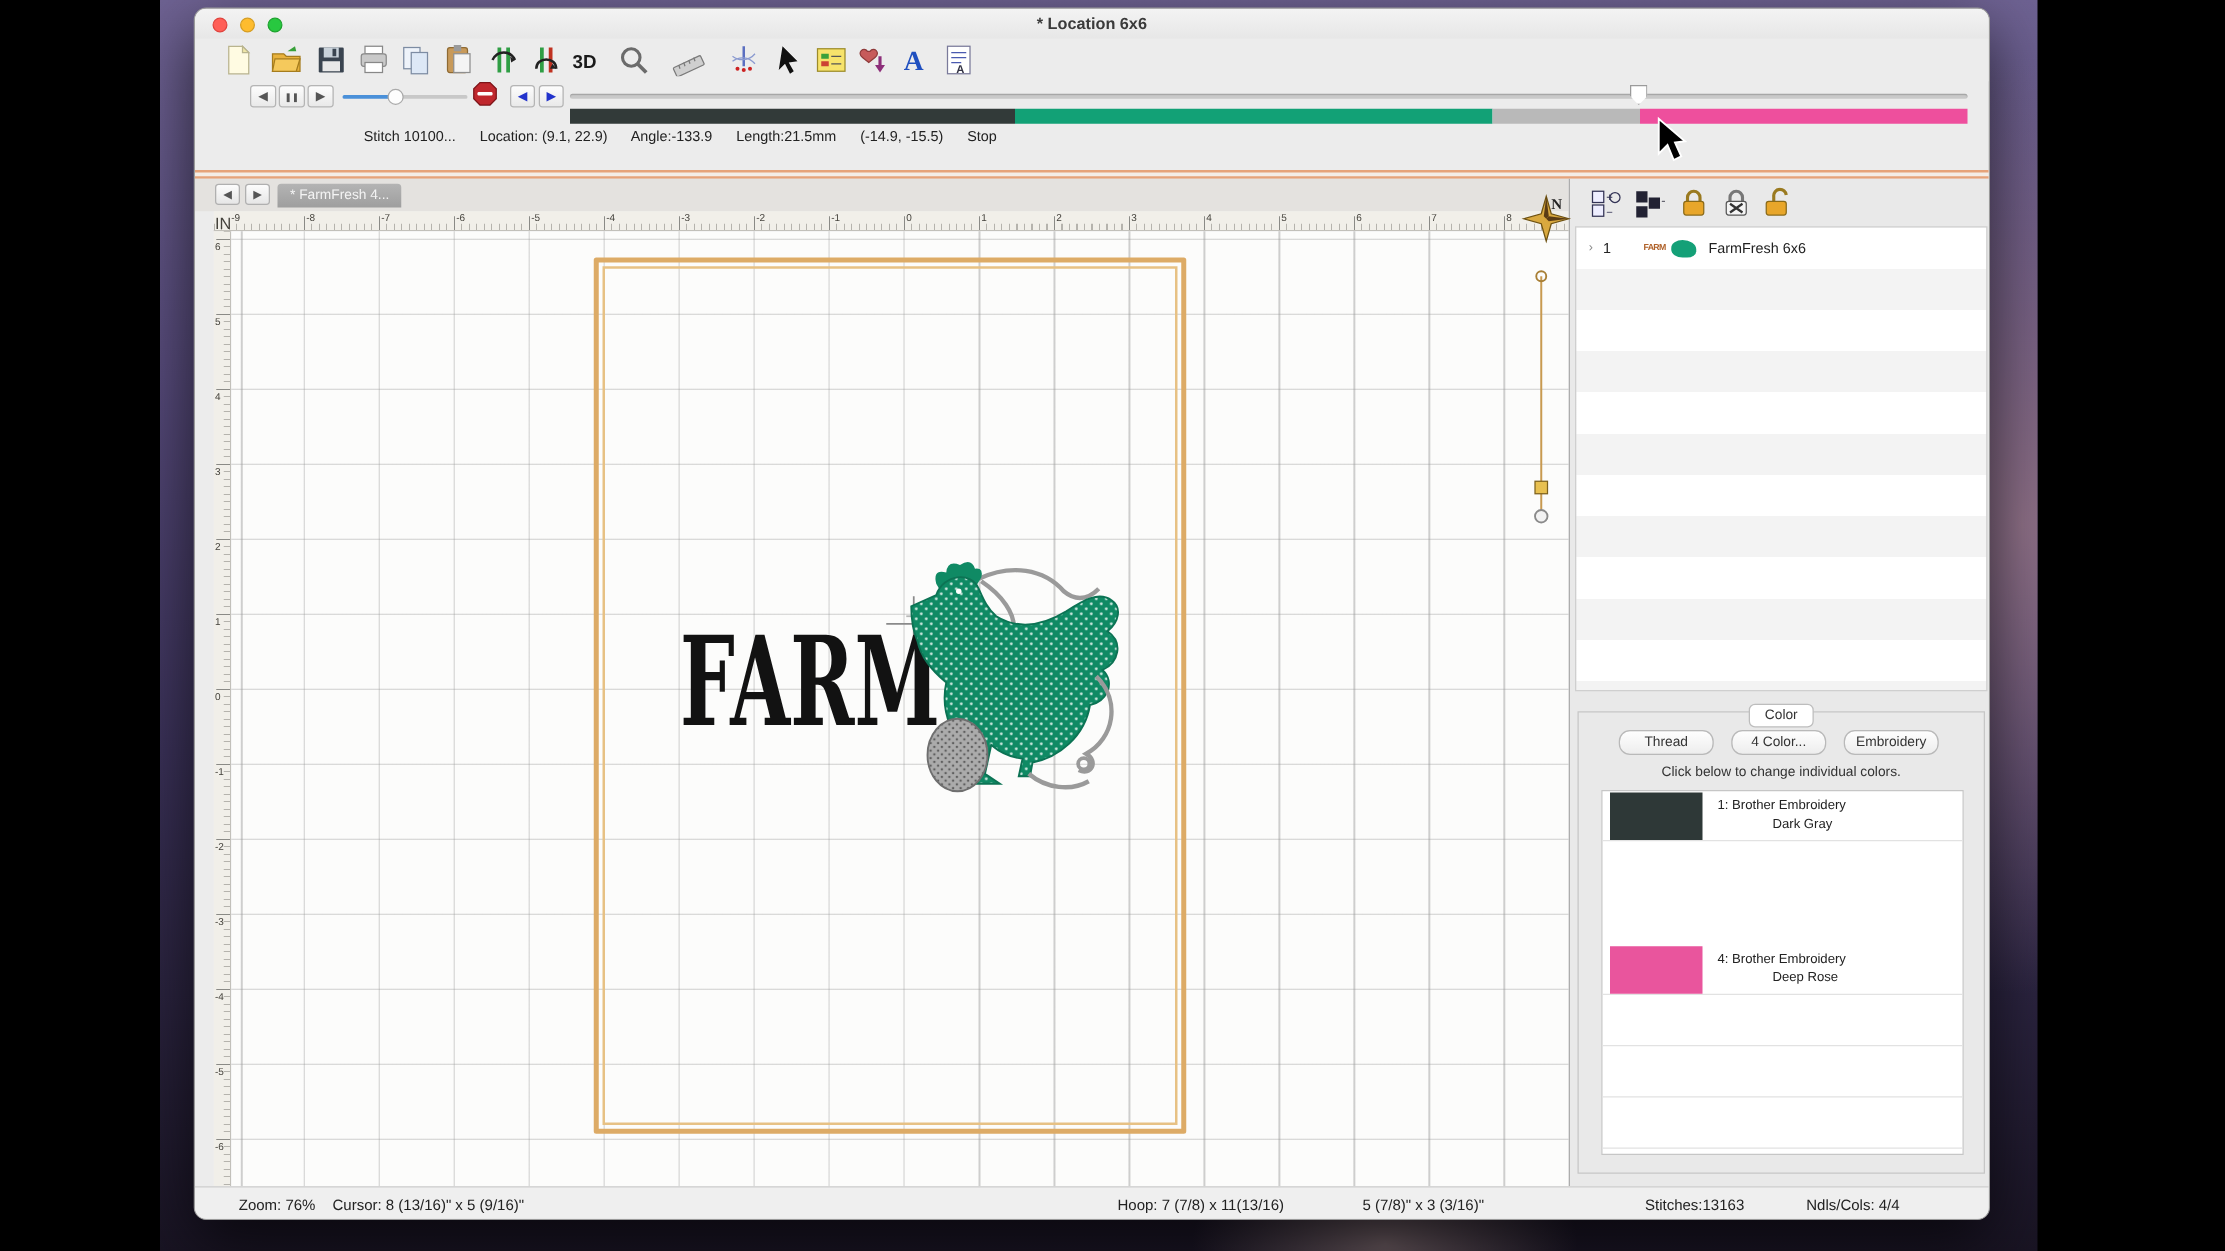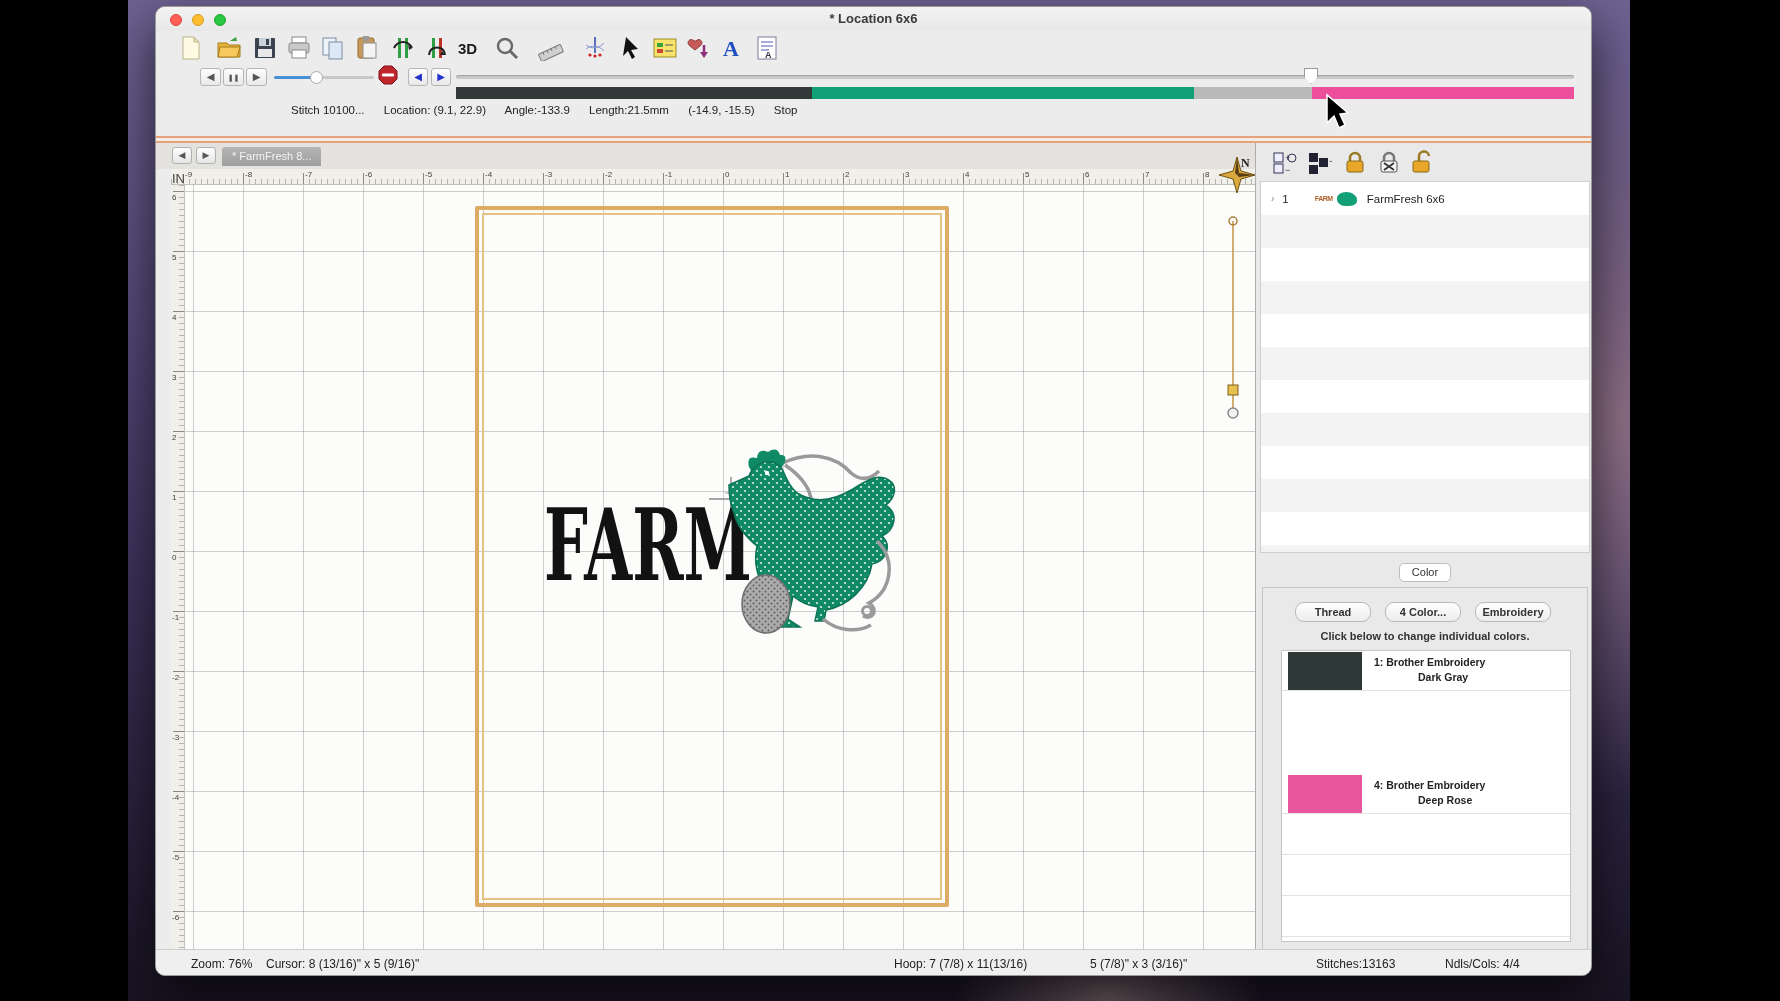--- a/index.html
+++ b/index.html
@@ -111,22 +111,22 @@
   .objrow .idx { margin-right:26px; }
   .thumb { width:44px; height:18px; position:relative; margin-right:8px; }
   .thumb .tword { position:absolute; left:0; top:5px; font-size:7px; font-weight:bold; color:#b0622a;
     letter-spacing:-0.5px; }
   .thumb .tbird { position:absolute; right:2px; top:2px; width:20px; height:14px;
     background:#14a077; border-radius:50% 60% 40% 50%; }
 
   .colortab { position:absolute; left:143px; top:420px; width:52px; height:19px; background:#fff;
     border:1px solid #bdbdbd; border-radius:5px; text-align:center; font-size:11px;
     color:#333; line-height:17px; z-index:2; }
-  .colorbox { position:absolute; left:6px; top:444px; width:326px; height:370px;
-    border:1px solid #c6c6c6; background:#e9e9e9;font-weight:bold; }
+  .colorbox { position:absolute; left:6px; top:426px; width:326px; height:370px;
+    border:1px solid #c6c6c6; background:#e9e9e9; }
   .cbtn { position:absolute; top:14px; height:20px; background:linear-gradient(#fefefe,#ededed);
     border:1px solid #b9b9b9; border-radius:9px; font-size:11px; color:#333;
     text-align:center; line-height:18px; }
   .chint { position:absolute; top:42px; width:100%; text-align:center; font-size:11px; color:#333; }
   .clist { position:absolute; left:18px; top:62px; width:290px; height:292px; background:#fff;
     border:1px solid #c6c6c6; }
   .crow { position:absolute; left:0; width:100%; height:40px; border-bottom:1px solid #e2e2e2; }
   .crow .sw { position:absolute; left:6px; top:1px; width:74px; height:38px; }
   .crow .l1 { position:absolute; left:92px; top:5px; font-size:10.5px; color:#222; }
   .crow .l2 { position:absolute; left:92px; top:20px; font-size:10.5px; color:#222;margin-left:44px; }
@@ -309,21 +309,21 @@
       <span>Length:21.5mm</span>
       <span>(-14.9, -15.5)</span>
       <span>Stop</span>
     </div>
 
     <div class="orange-sep"></div>
 
     <div class="tabrow">
       <div class="tabbtn" style="left:16px"><span>◀</span></div>
       <div class="tabbtn" style="left:40px"><span>▶</span></div>
-      <div class="doctab">* FarmFresh 8...</div>
+      <div class="doctab">* FarmFresh 4...</div>
     </div>
 
     <div class="corner-unit">IN</div>
     <div class="h-ruler">
         <div style="position:absolute;inset:0">
           <span class="rnum" style="left: 14px;">-9</span>
           <span class="rnum" style="left: 74px;">-8</span>
           <span class="rnum" style="left: 134px;">-7</span>
           <span class="rnum" style="left: 194px;">-6</span>
           <span class="rnum" style="left: 254px;">-5</span>

